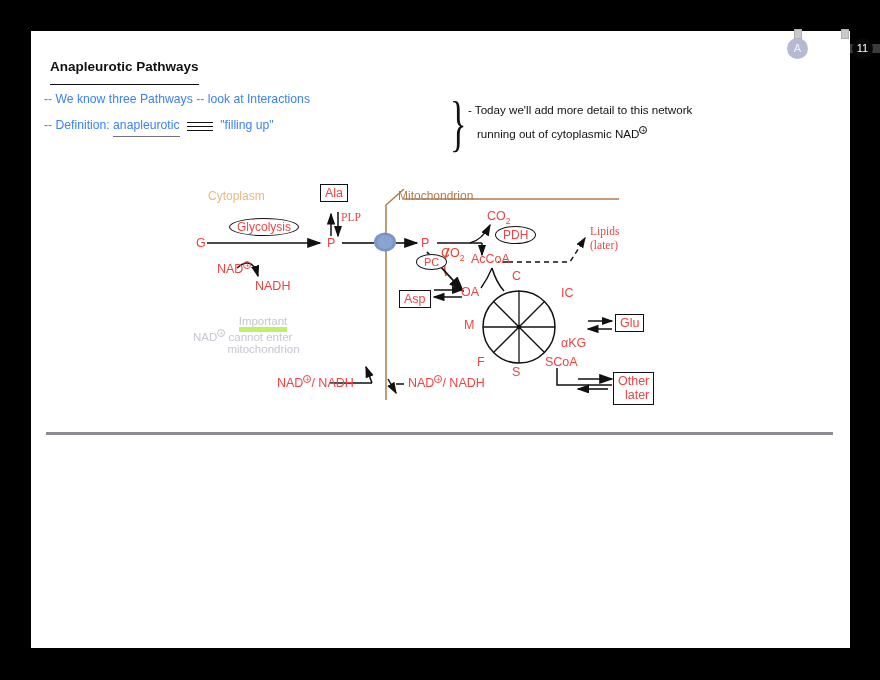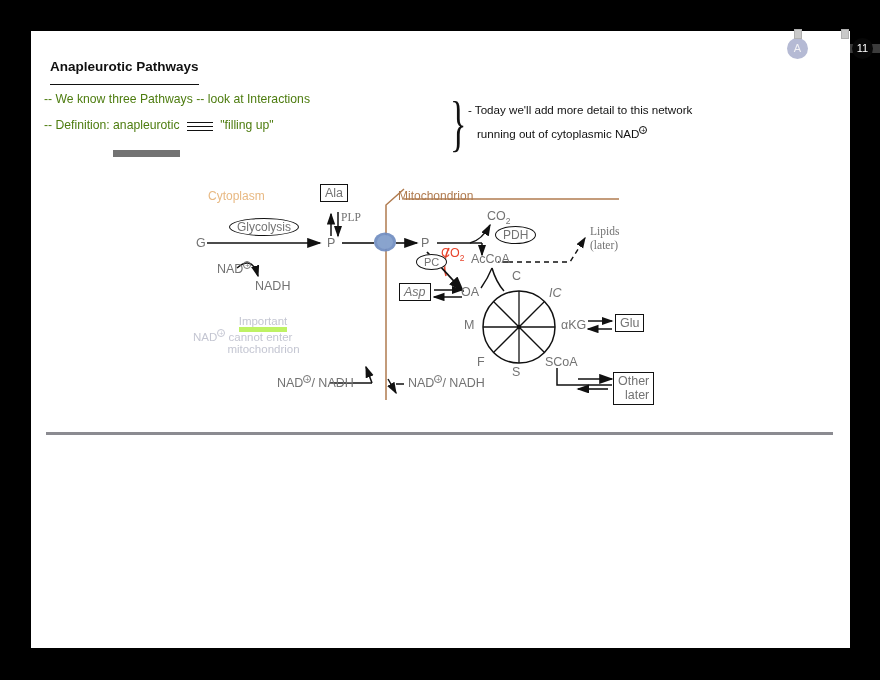--- a/index.html
+++ b/index.html
@@ -25,26 +25,26 @@
                 font-size:11px; line-height:1; }
   .badge-a .badge-circ { background:#b5bad4; color:#f2f2f5; }
   .badge-n .badge-circ { background:#070707; color:#ffffff; font-weight:normal; }
 
   
   .title { position:absolute; left:50px; top:59px; font-size:13.5px;
            font-weight:bold; color:#111; }
   .title u { text-decoration:none; border-bottom:1.6px solid #111;
              padding-bottom:10px; display:inline-block; }
 
-  .bullet { position:absolute; left:44px; font-size:12.2px; color:#4d7c0f;
+  .bullet { position:absolute; left:44px; font-size:12.2px; color:#3b82f6;
             white-space:nowrap; }
   .b1 { top:92px; }
   .b2 { top:118px; }
   .b3 { top:145px; }
-  .uline { border-bottom:7px solid #737373; padding-bottom:18px; }
+  .uline { border-bottom:1px solid #737373; padding-bottom:4px; }
 
   .eqsym { display:inline-block; position:relative; width:26px; height:10px;
            vertical-align:middle; margin:0 4px; }
   .eqsym i { position:absolute; left:0; width:26px; height:1.5px; background:#111; }
   .eqsym i:nth-child(1){ top:1px; }
   .eqsym i:nth-child(2){ top:5px; }
   .eqsym i:nth-child(3){ top:9px; }
 
   .rbullet { position:absolute; left:468px; font-size:11.6px; color:#111;
              white-space:nowrap; line-height:1.35; }
@@ -56,21 +56,21 @@
            color:#111; line-height:1; font-family:"Liberation Serif", serif;
            transform:scaleX(0.55); transform-origin:left top; }
 
   .hrule { position:absolute; left:46px; top:432px; width:787px; height:3px;
            background:#8b8b91; }
 
   
   .diagram { position:absolute; left:0; top:0; width:880px; height:680px;
              pointer-events:none; }
 
-  .dl { position:absolute; font-size:12.5px; color:#737373; white-space:nowrap;
+  .dl { position:absolute; font-size:12.5px; color:#ef4444; white-space:nowrap;
         font-family:"Liberation Sans", sans-serif; }
   .dl.sm { font-size:11.5px;font-family:Liberation Serif, serif; }
   .dl sub { font-size:8.5px; }
   .circplus { display:inline-block; position:relative; font-size:8px;
               vertical-align:super; }
   .circplus span { display:inline-block; width:8px; height:8px; line-height:7px;
                    border:1px solid currentColor; border-radius:50%;
                    text-align:center; font-size:7px; }
 
   .lbl-cyto { color:#e8b983; font-size:12px; }
@@ -229,31 +229,31 @@
   <div class="dl" style="left:421px; top:236px;">P</div>
   <div class="dl" style="left:487px; top:209px;"><span>CO</span><sub>2</sub></div>
   <div class="dl" style="left:495px; top:228px;">
     <span class="oval">PDH</span>
   </div>
   <div class="dl lbl-co2red" style="left:441px; top:246px;"><span>CO</span><sub>2</sub></div>
   <div class="dl" style="left:416px; top:255px;">
     <span class="oval" style="font-size:11px;">PC</span>
   </div>
   <div class="dl" style="left:471px; top:252px;">AcCoA</div>
-  <div class="dl" style="left:399px; top:285px;font-style:italic;">
+  <div class="dl" style="left:399px; top:292px;">
     <span class="boxed">Asp</span>
   </div>
   <div class="dl sm" style="left:590px; top:224px; line-height:1.25;">
     <span>Lipids</span><br>
     <span>(later)</span>
   </div>
 
   <div class="dl" style="left:512px; top:269px;">C</div>
-  <div class="dl" style="left:549px; top:286px;font-style:italic;">IC</div>
-  <div class="dl" style="left:561px; top:318px;text-align:right;">αKG</div>
+  <div class="dl" style="left:561px; top:286px;">IC</div>
+  <div class="dl" style="left:561px; top:336px;text-align:right;">αKG</div>
   <div class="dl" style="left:545px; top:355px;">SCoA</div>
   <div class="dl" style="left:512px; top:365px;">S</div>
   <div class="dl" style="left:477px; top:355px;">F</div>
   <div class="dl" style="left:464px; top:318px;">M</div>
   <div class="dl" style="left:461px; top:285px;">OA</div>
 
   <div class="dl" style="left:615px; top:316px;">
     <span class="boxed">Glu</span>
   </div>
 

